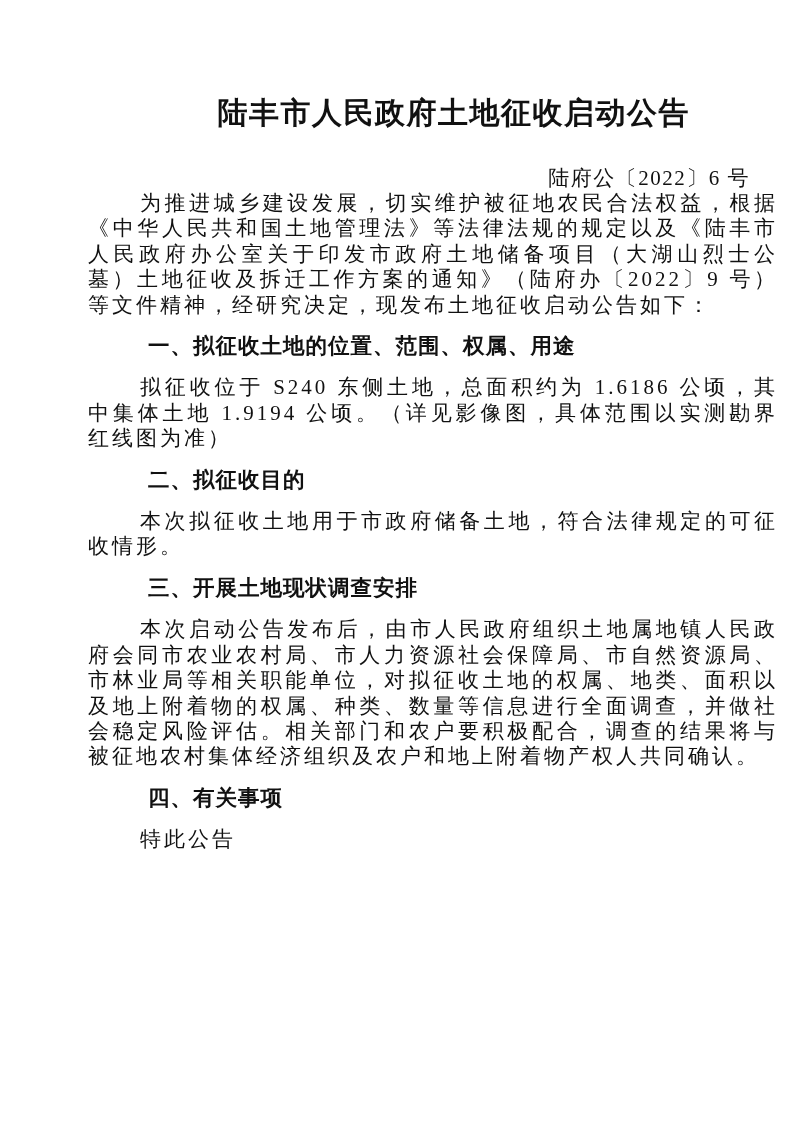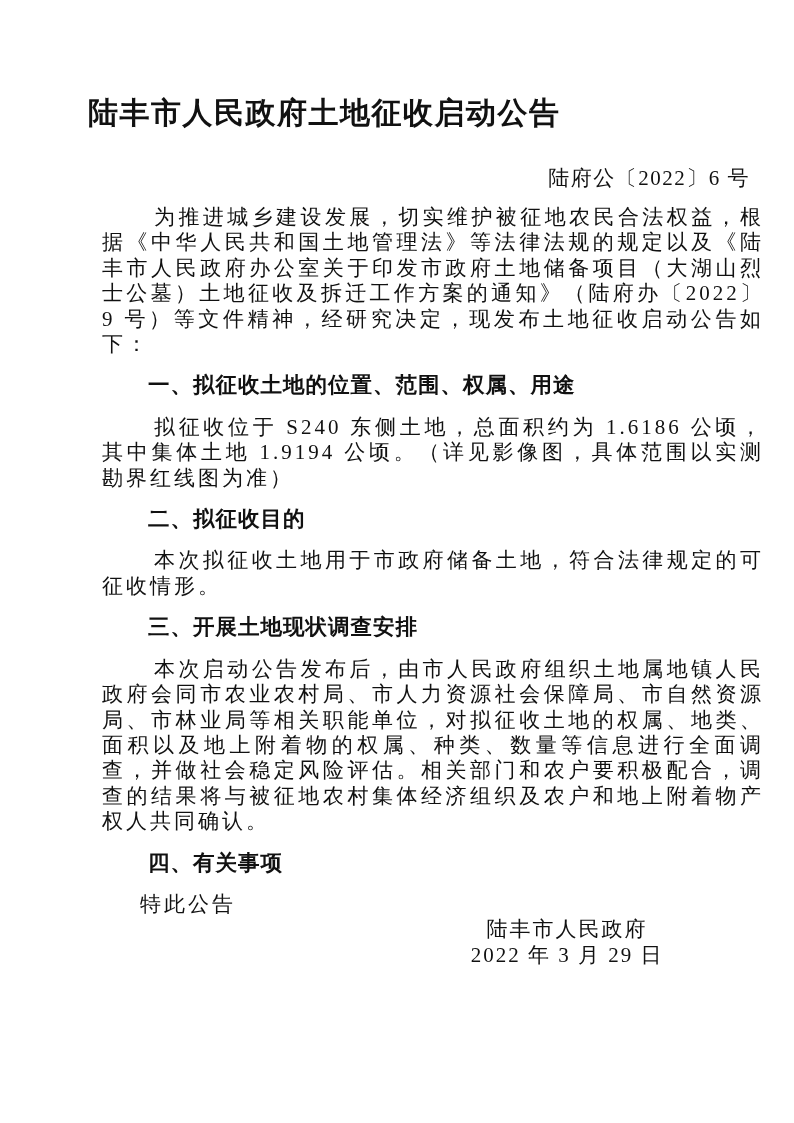--- a/index.html
+++ b/index.html
@@ -23,33 +23,33 @@
     width: 690px;
   }
   .doc-title {
     margin: 0;
     padding: 0 88px 0 0;       
     font-family: "Liberation Sans", "DejaVu Sans", sans-serif;
     font-weight: 700;
     font-size: 30px;
     line-height: 34px;
     letter-spacing: 1.5px;
-    text-align: left;
+    text-align: right;
     white-space: nowrap;
   }
   .doc-no {
     font-size: 21px;
     line-height: 25px;
     letter-spacing: 1.5px;
     text-align: right;
     padding-right: 28px;
     margin-top: 36px;
   }
   p.body {
-    margin: 14px;
+    margin: 0;
     font-size: 21px;
     line-height: 25.4px;
     letter-spacing: 3px;
     text-align: justify;
     text-indent: 52px;
   }
   h2.sec {
     margin: 16px;
     font-family: Liberation Sans, sans-serif;
     font-weight: 700;
@@ -93,19 +93,15 @@
     <h2 class="sec">二、拟征收目的</h2>
     <p class="body">本次拟征收土地用于市政府储备土地，符合法律规定的可征收情形。</p>
 
     <h2 class="sec">三、开展土地现状调查安排</h2>
     <p class="body">本次启动公告发布后，由市人民政府组织土地属地镇人民政府会同市农业农村局、市人力资源社会保障局、市自然资源局、市林业局等相关职能单位，对拟征收土地的权属、地类、面积以及地上附着物的权属、种类、数量等信息进行全面调查，并做社会稳定风险评估。相关部门和农户要积极配合，调查的结果将与被征地农村集体经济组织及农户和地上附着物产权人共同确认。</p>
 
     <h2 class="sec">四、有关事项</h2>
 
     <p class="closing">特此公告</p>
 
-    <div class="signature">
-      <div>陆丰市人民政府</div>
-      <div>2022 年 3 月 29 日</div>
-    </div>
 
   </div>
 </div>
 
 </body></html>

